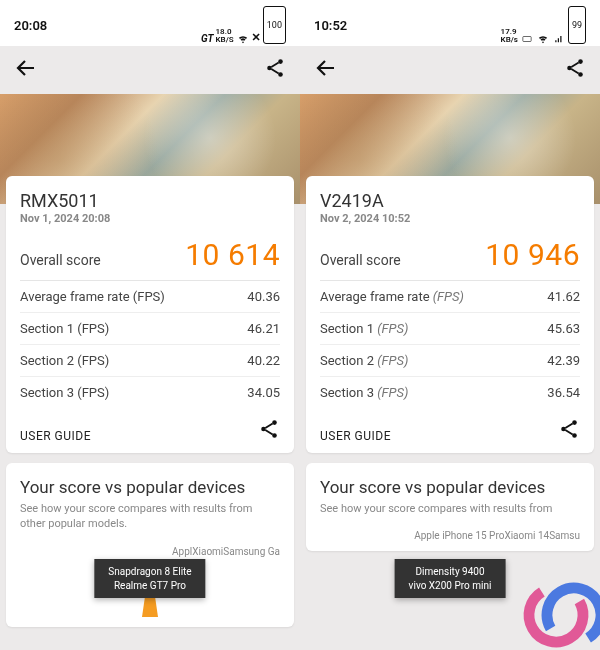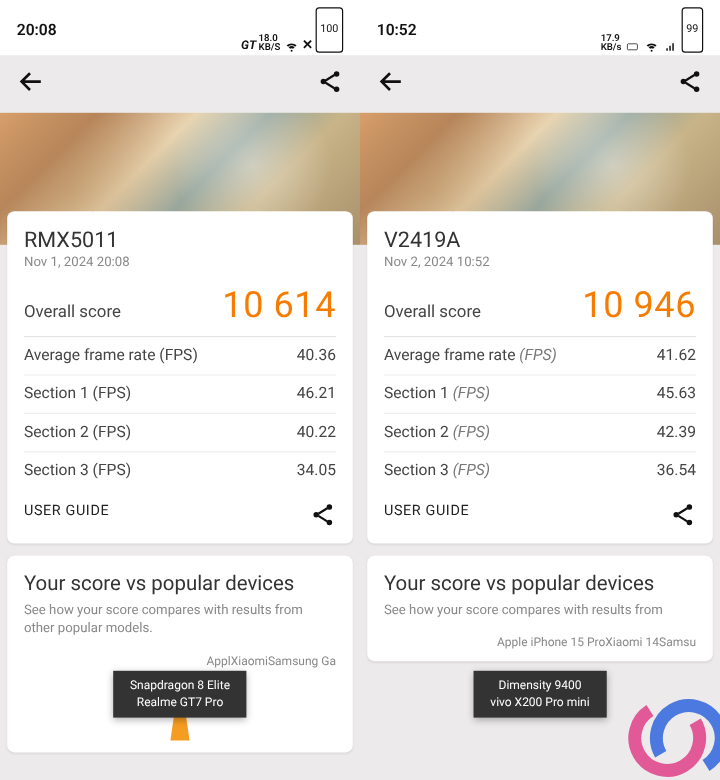--- a/index.html
+++ b/index.html
@@ -10,28 +10,28 @@
   .status-right .ico { width: 14px; height: 10px; display: inline-block; }
   .battery { border:1px solid #111; border-radius:3px; padding:13px 3px; font-size:9px; font-weight:400; }
   .nav-bar { display: flex; justify-content: space-between; align-items: center; padding: 10px 14px; }
   .nav-bar svg { width: 24px; height: 24px; }
   .hero { height: 110px; background: linear-gradient(135deg,#d9a06b 0%,#b8845a 20%,#e8d4b0 40%,#98a89f 55%,#c8b488 70%,#a8906b 100%); position: relative; display: flex; align-items: flex-end; padding-left: 42px; }
   .hero::before { content:""; position:absolute; inset:0; background: radial-gradient(circle at 70% 40%, rgba(255,255,255,0.4) 0%, transparent 30%), radial-gradient(circle at 20% 60%, rgba(180,140,90,0.4) 0%, transparent 40%); }
   .hero-title { position: relative; font-size: 27px; font-weight: 400; color: #222; letter-spacing: 0.3px; }
   .card { background: #fff; margin: 0 6px 10px; border-radius: 6px; padding: 14px 14px 10px; box-shadow: 0 1px 2px rgba(0,0,0,0.08); position: relative; z-index: 2; }
   .card-1 { margin-top: -28px; }
   .device-name { font-size: 18px; font-weight: 400; color: #333; }
-  .device-date { font-size: 11px; color: #888; margin-top: 1px; }
+  .device-date { font-size: 11px; color: #888; margin-top: 1px; font-weight: bold; }
   .score-row { display: flex; justify-content: space-between; align-items: baseline; border-bottom: 1px solid #e5e5e5; padding: 12px 0 8px; }
   .score-label { font-size: 14px; color: #444; }
   .score-value { font-size: 30px; font-weight: 400; color: #f57c00; letter-spacing: 0.5px; }
   .metric-row { display: flex; justify-content: space-between; border-bottom: 1px solid #eee; padding: 8px 0; font-size: 13px; color: #444; }
   .metric-row .val { color: #444; }
   .metric-row .lbl .unit { color: #777; }
-  .user-guide { display: flex; justify-content: space-between; align-items: flex-start; padding-top: 10px; font-size: 12px; letter-spacing: 0.5px; color: #222; gap: 12px; }
+  .user-guide { display: flex; justify-content: space-between; align-items: flex-end; padding-top: 10px; font-size: 12px; letter-spacing: 0.5px; color: #222; gap: 12px; }
   .card-title { font-size: 17px; color: #333; margin-bottom: 4px; }
   .card-sub { font-size: 11px; color: #888; line-height: 1.4; }
   .chart-labels { display: flex; justify-content: flex-end; font-size: 10px; color: #888; margin-top: 14px; overflow: hidden; white-space: nowrap; }
   .spike { position: relative; height: 60px; }
   .spike::after { content:""; position:absolute; left:50%; bottom:0; width:0; height:0; border-left:8px solid transparent; border-right:8px solid transparent; border-bottom:55px solid #f59c22; transform: translateX(-50%); }
   .caption { position: absolute; left: 50%; transform: translateX(-50%); background: #333; color: #fff; text-align: center; font-size: 10px; line-height: 1.35; padding: 6px 14px; white-space: nowrap; box-shadow: 0 2px 6px rgba(0,0,0,0.3); z-index: 20; }
   .caption-left { bottom: 52px; }
   .caption-right { bottom: 52px; }
   .watermark { position: absolute; right: -10px; bottom: -10px; width: 90px; height: 90px; z-index: 15; opacity: 0.9; }
   .share-ico svg { width: 22px; height: 22px; }

